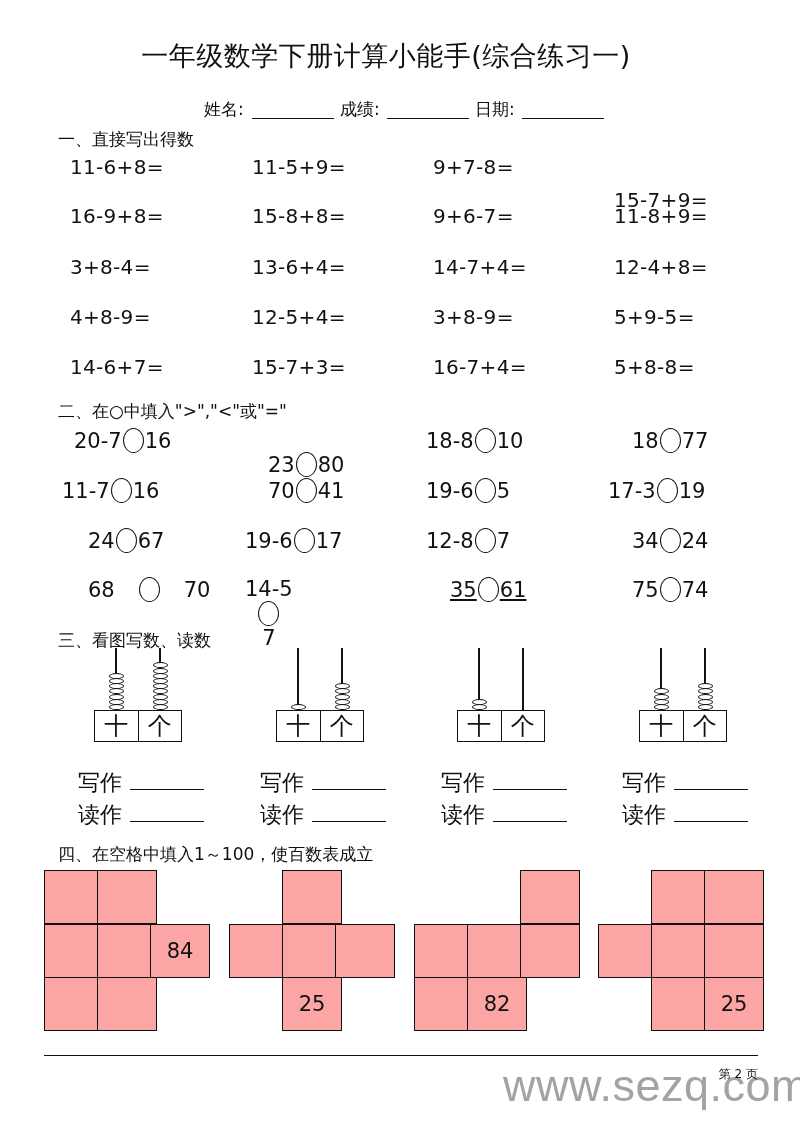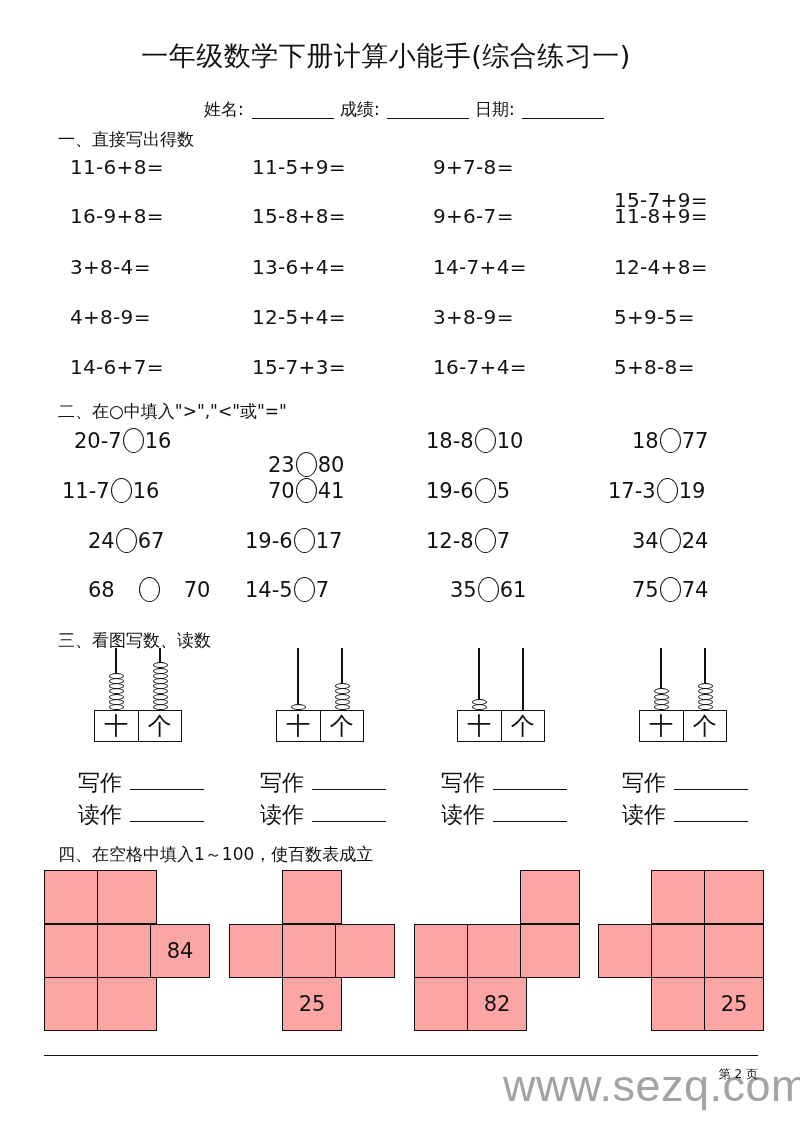--- a/index.html
+++ b/index.html
@@ -125,26 +125,26 @@
     <div class="abs cmp" style="left: 632px; top: 528px;">
       <span>34</span>
       <span class="circle"></span>
       <span>24</span>
     </div>
     <div class="abs cmp" style="left: 88px; top: 577px; gap: 23px;">
       <span>68</span>
       <span class="circle"></span>
       <span>70</span>
     </div>
-    <div class="abs cmp" style="left: 245px; top: 577px;">
+    <div class="abs cmp" style="left: 245px; top: 577px; flex-direction: column;">
       <span>14-5</span>
       <span class="circle"></span>
       <span>7</span>
     </div>
-    <div class="abs cmp" style="left: 450px; top: 577px;">
+    <div class="abs cmp" style="left: 450px; top: 577px; text-decoration: underline;">
       <span>35</span>
       <span class="circle"></span>
       <span>61</span>
     </div>
     <div class="abs cmp" style="left: 632px; top: 577px;">
       <span>75</span>
       <span class="circle"></span>
       <span>74</span>
     </div>
   </div>

